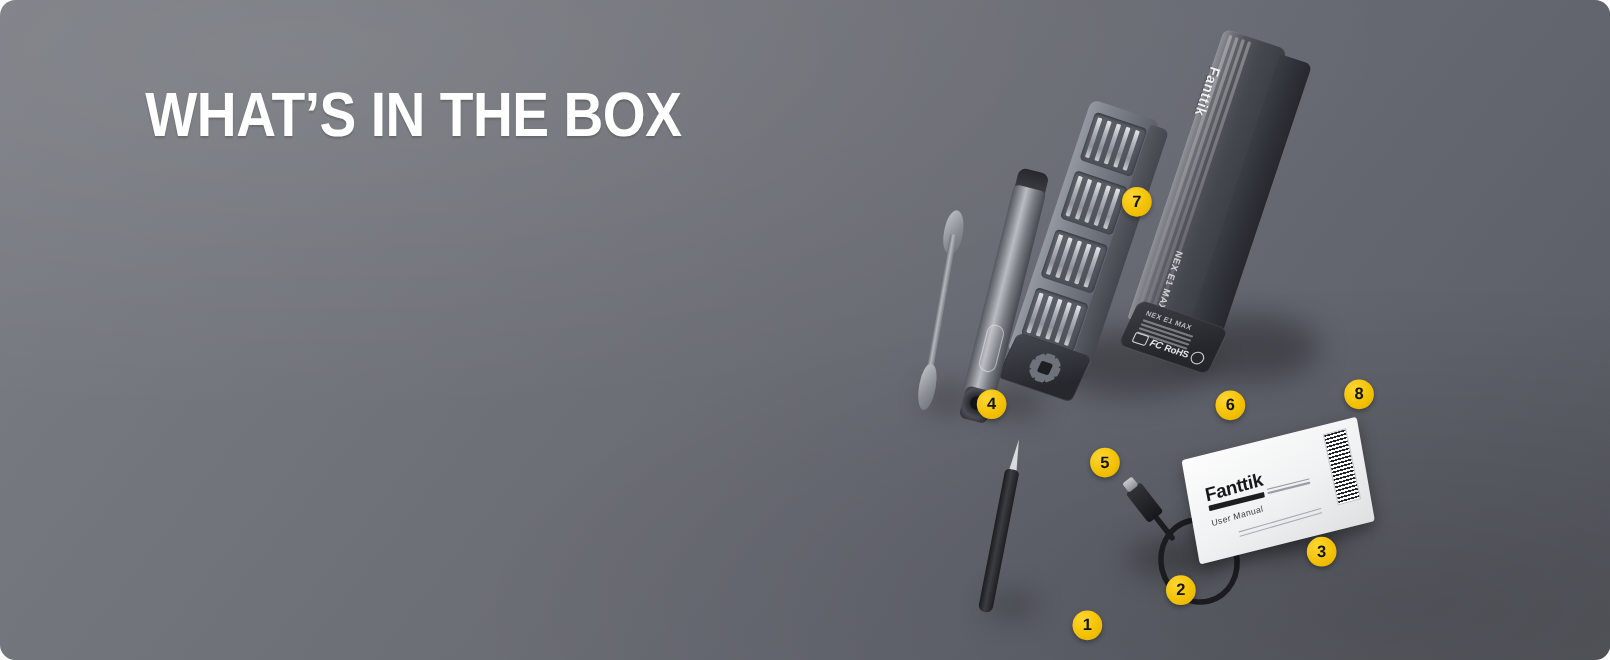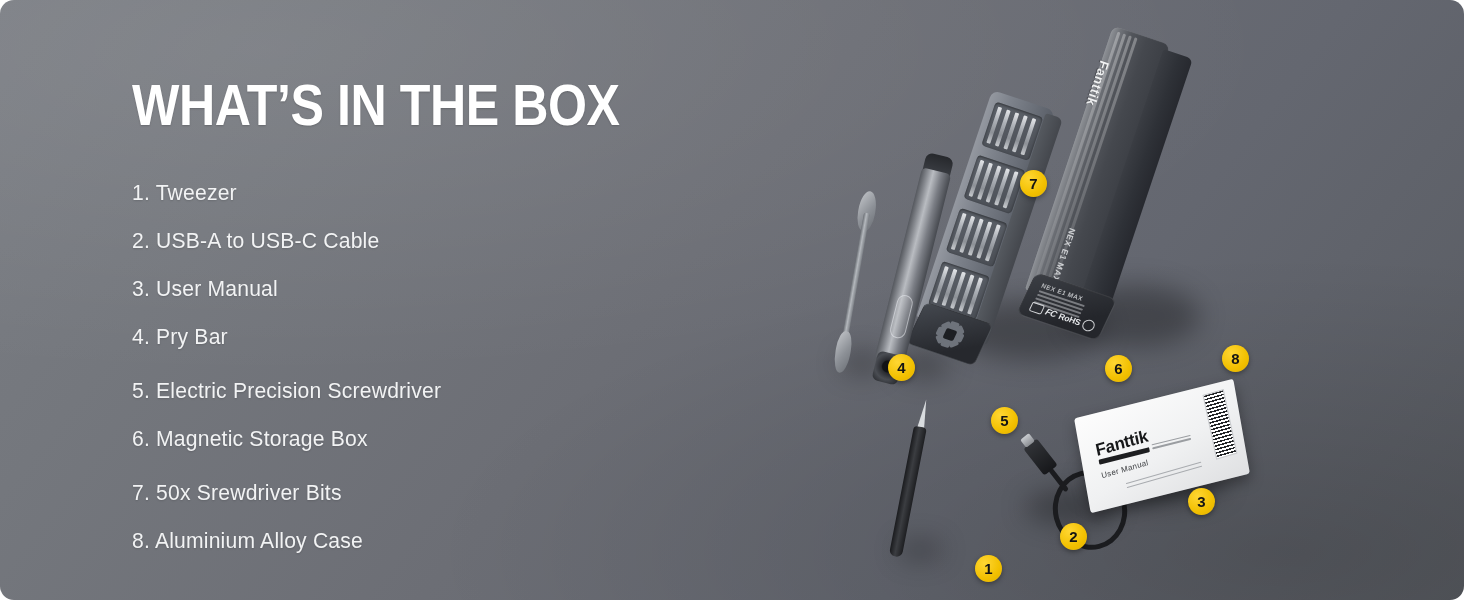--- a/index.html
+++ b/index.html
@@ -237,30 +237,20 @@
   }
 </style>
 </head>
 <body>
 
 <div class="scene">
 
   <div class="copy">
     <h1 class="title">WHAT’S IN THE BOX</h1>
 
-    <ul class="items">
-      <li class="item">1. Tweezer</li>
-      <li class="item">2. USB-A to USB-C Cable</li>
-      <li class="item">3. User Manual</li>
-      <li class="item gap">4. Pry Bar</li>
-      <li class="item">5. Electric Precision Screwdriver</li>
-      <li class="item gap">6. Magnetic Storage Box</li>
-      <li class="item">7. 50x Srewdriver Bits</li>
-      <li class="item">8. Aluminium Alloy Case</li>
-    </ul>
   </div>
 
   <div class="stage">
 
     <div class="shadow" style="left:175px;top:300px;width:150px;height:60px;"></div>
     <div class="shadow" style="left:290px;top:285px;width:130px;height:62px;"></div>
     <div class="shadow" style="left:118px;top:352px;width:52px;height:26px;"></div>
     <div class="shadow" style="left:60px;top:352px;width:44px;height:22px;"></div>
     <div class="shadow" style="left:118px;top:540px;width:44px;height:20px;"></div>
     <div class="shadow" style="left:245px;top:490px;width:90px;height:34px;"></div>

